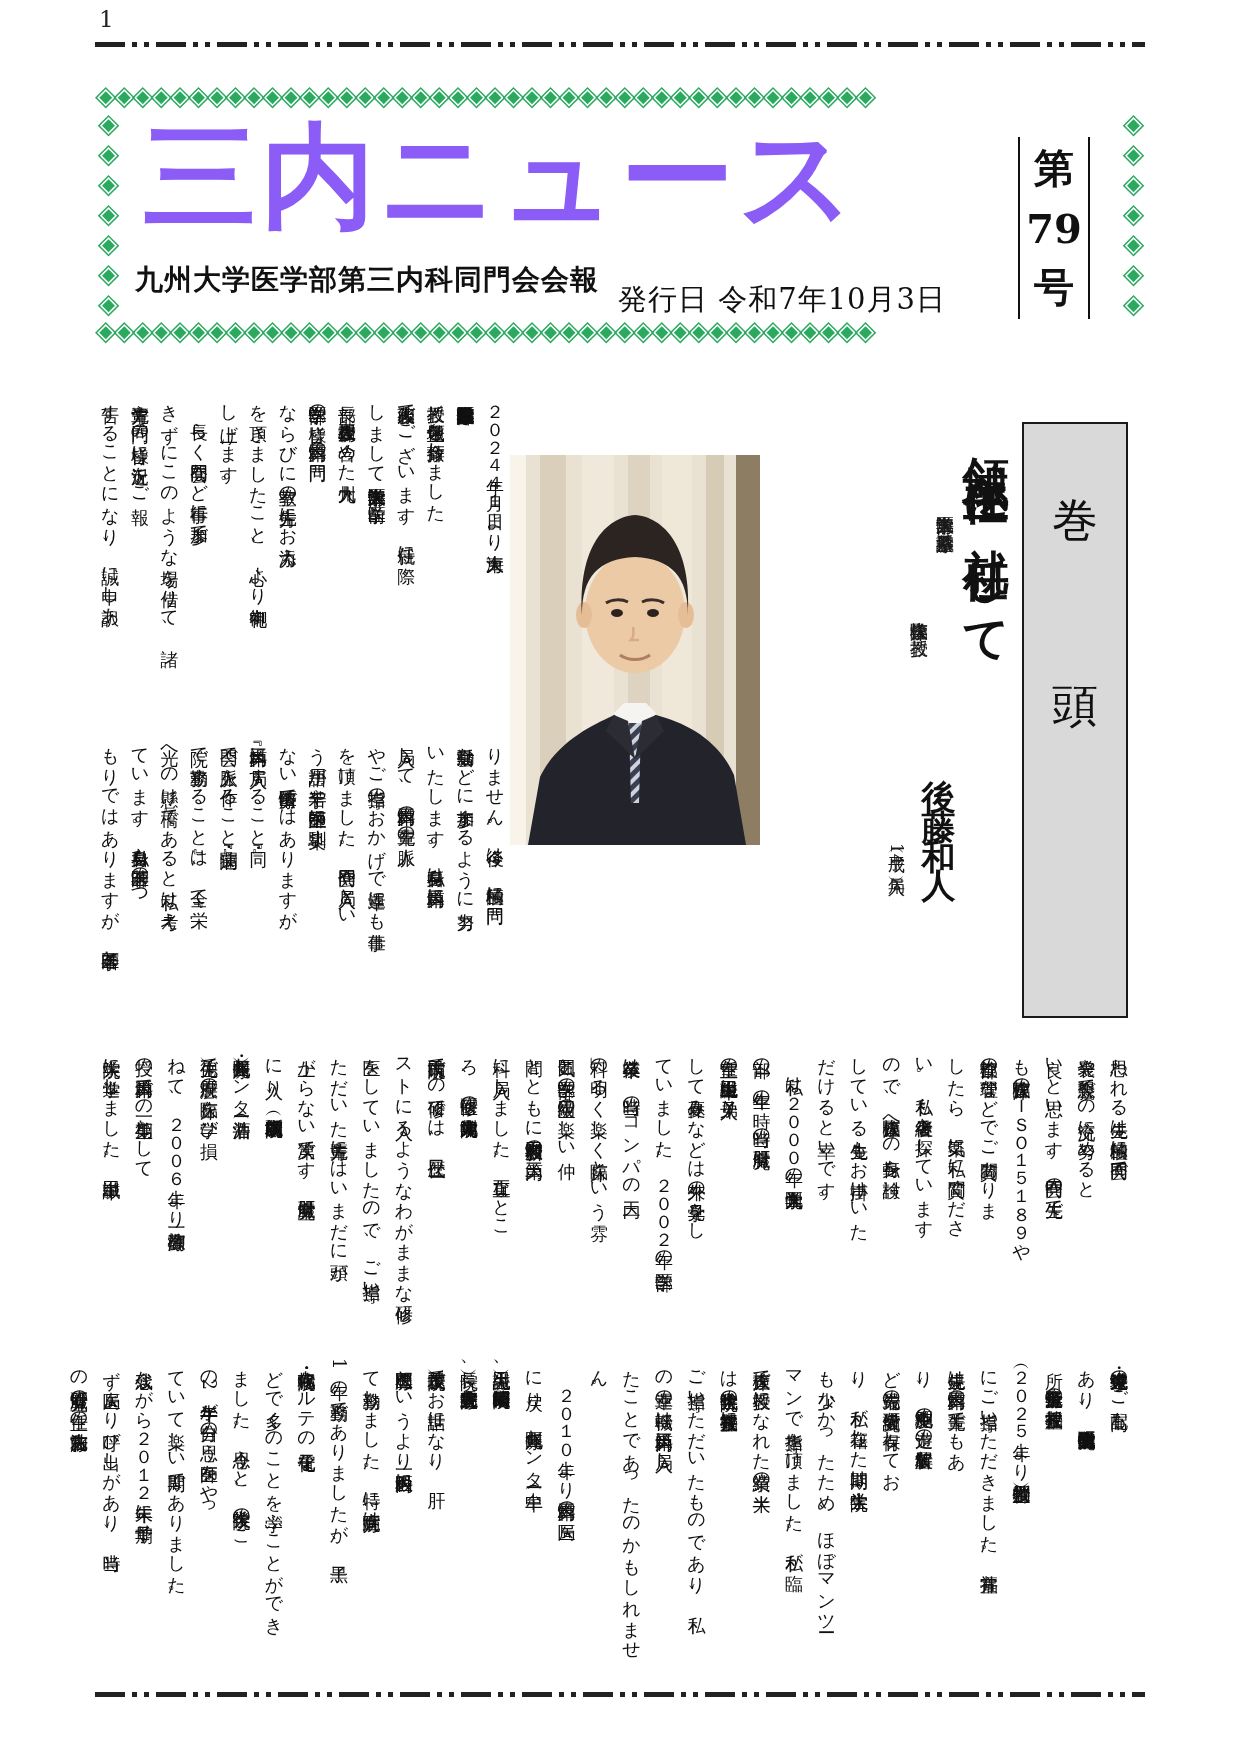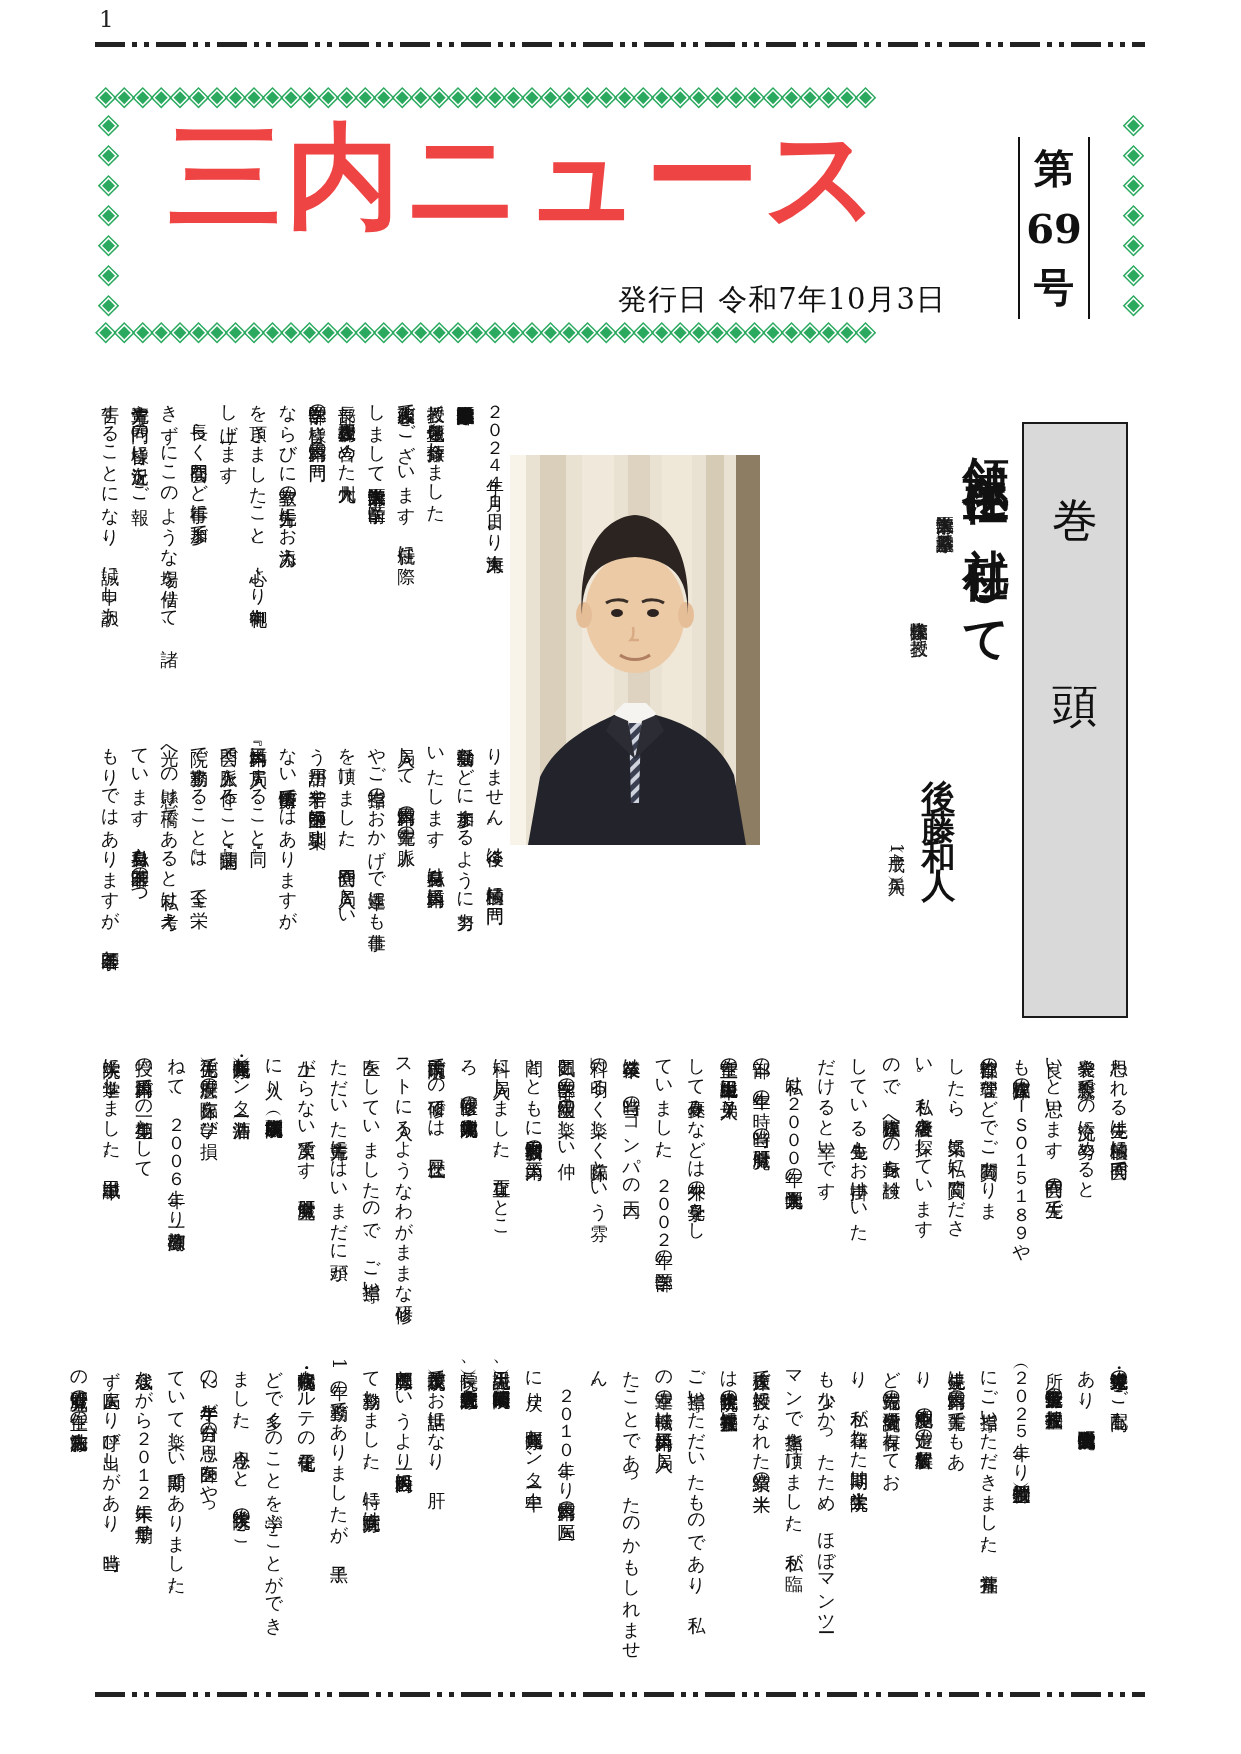--- a/index.html
+++ b/index.html
@@ -38,22 +38,22 @@
   .mh-bottom{bottom:-2px;}
   .mh-v{
     top:22px;bottom:22px;width:27px;font-size:28px;
     writing-mode:vertical-rl;text-orientation:upright;
     line-height:26px;letter-spacing:-3px;
   }
   .mh-left{left:-1px;}
   .mh-right{right:-1px;}
   .mh-title{
     position:absolute;left:48px;top:16px;
-    font-size:114px;font-weight:bold;color:#ef4444;
-    letter-spacing:4px;white-space:nowrap;margin-left:25px;
+    font-size:114px;font-weight:bold;color:#8b5cf6;
+    letter-spacing:4px;white-space:nowrap;
   }
   .issue{
     position:absolute;right:55px;top:52px;width:72px;height:182px;
     border-left:2px solid #111;border-right:2px solid #111;
     display:flex;flex-direction:column;align-items:center;justify-content:space-between;
     padding:4px 0;box-sizing:border-box;
     font-size:40px;font-weight:bold;color:#111;
   }
   .mh-org{
     position:absolute;left:40px;top:176px;
@@ -114,24 +114,25 @@
   <div class="masthead">
     <div class="mh-border mh-h mh-top">◈◈◈◈◈◈◈◈◈◈◈◈◈◈◈◈◈◈◈◈◈◈◈◈◈◈◈◈◈◈◈◈◈◈◈◈◈◈◈◈◈◈</div>
     <div class="mh-border mh-h mh-bottom">◈◈◈◈◈◈◈◈◈◈◈◈◈◈◈◈◈◈◈◈◈◈◈◈◈◈◈◈◈◈◈◈◈◈◈◈◈◈◈◈◈◈</div>
     <div class="mh-border mh-v mh-left">◈◈◈◈◈◈◈◈◈</div>
     <div class="mh-border mh-v mh-right">◈◈◈◈◈◈◈◈◈</div>
 
     <div class="mh-title">三内ニュース</div>
 
     <div class="issue">
       <span>第</span>
-      <span>69</span>
+      <span>79</span>
       <span>号</span>
     </div>
 
+    <div class="mh-org">九州大学医学部第三内科同門会会報</div>
     <div class="mh-date">発行日 令和7年10月3日</div>
   </div>
 
   <div class="kanto-box">巻頭言</div>
 
   <div class="headline vtext">領域主任に就任して</div>
   <div class="affil-1 vtext">東海大学医学部　基盤診療学系</div>
   <div class="affil-2 vtext">臨床検査学　教授</div>
   <div class="author-name vtext">後藤和人</div>
   <div class="author-note vtext">（平成14年入局）</div>

